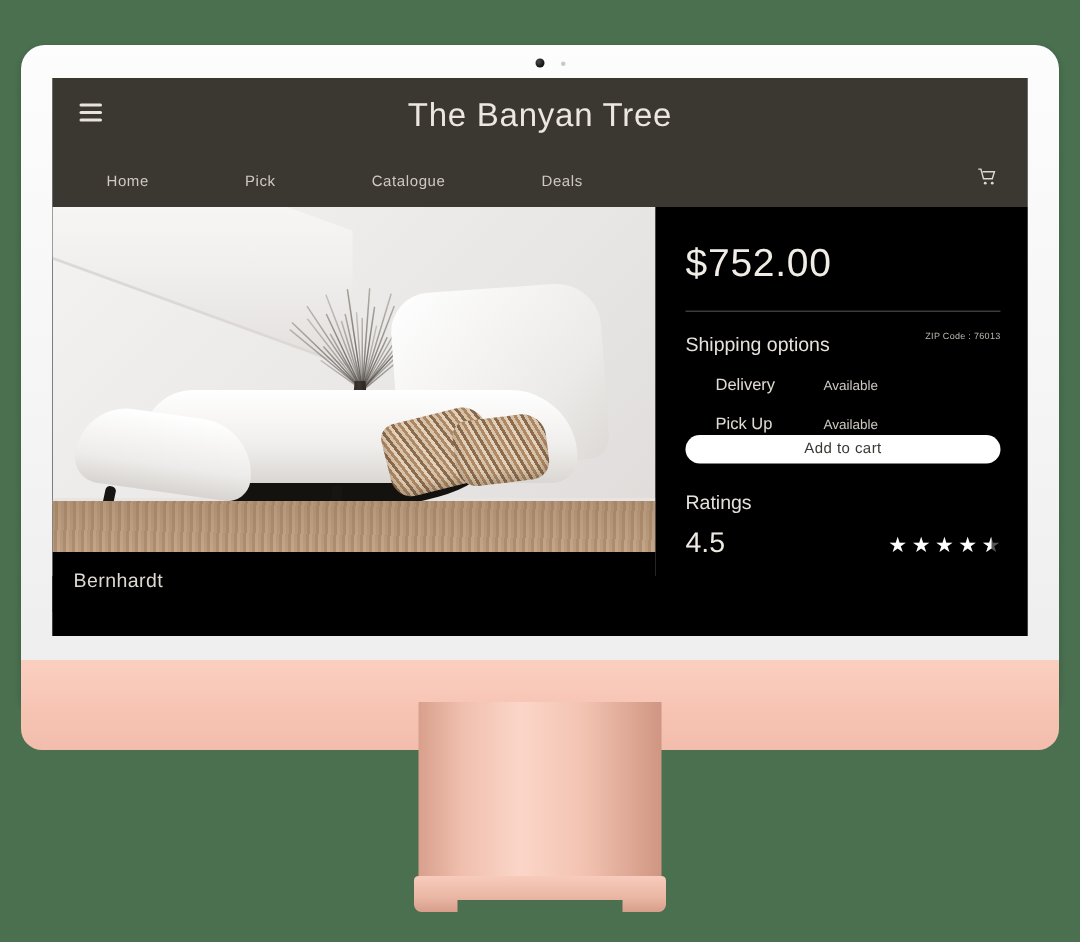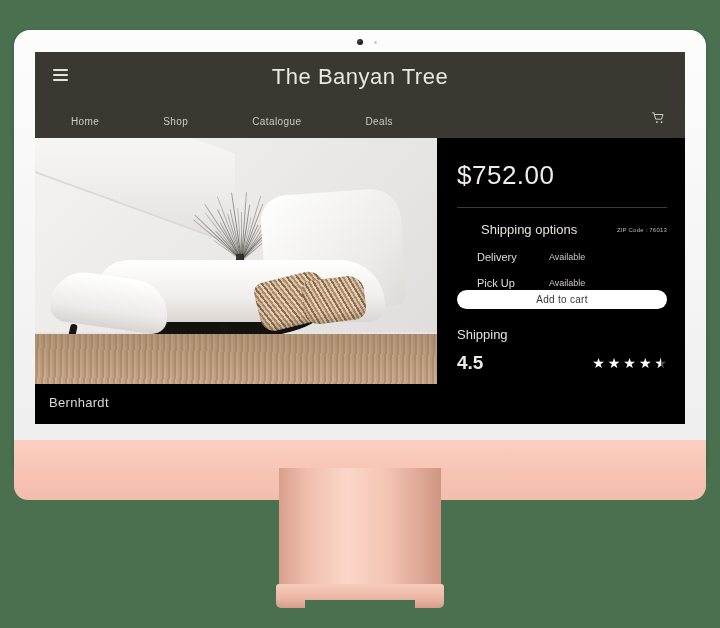--- a/index.html
+++ b/index.html
@@ -149,45 +149,45 @@
   .leg-b { left:170px; }
 
   .pillow {
     position:absolute; border-radius:10px 16px 12px 14px;
     background:repeating-linear-gradient(66deg,#b08a64 0 2px,#e3d2bd 2px 4px,#8d6c4c 4px 6px,#d8c4ab 6px 8px);
     box-shadow:inset 0 -4px 8px rgba(90,66,44,.35);
   }
   .pillow-a { left:222px; bottom:58px; width:70px; height:50px; transform:rotate(-14deg); }
   .pillow-b { left:268px; bottom:62px; width:62px; height:44px; transform:rotate(-7deg); }
 
-  #caption-strip { position:absolute; left:0; bottom:0; width:100%; height:40px; background:#000; }
+  #caption-strip { position:absolute; left:0; bottom:16px; width:100%; height:40px; background:#000; }
   #product-name { position:absolute; left:14px; top:11px; color:#ded9d1; font-size:13px; font-weight:300; letter-spacing:.3px; }
 
   
   #detail-panel { flex:1; background:#000; padding:22px 18px 0 20px; position:relative; }
   #price { color:#f0ece6; font-size:26px; font-weight:300; letter-spacing:.5px; }
   .divider { height:1px; background:#3a3a3a; margin:16px 0 14px; }
 
-  #shipping-head { display:flex; align-items:center; justify-content:space-between;margin-left:24px; }
+  #shipping-head { display:flex; align-items:flex-start; justify-content:space-between; }
   #shipping-title { color:#e6e2db; font-size:13px; font-weight:300; }
   #zip-code { color:#bdb8b1; font-size:6px; letter-spacing:.2px; }
 
   .ship-row { display:flex; align-items:center; margin-top:14px;padding-left:20px; }
   .ship-label { color:#e0dbd4; font-size:11px; font-weight:300; width:72px; }
   .ship-value { color:#cdc8c1; font-size:9px; font-weight:400; }
 
   #add-to-cart {
     width:100%; height:19px; border:none; border-radius:10px;
     background:#fff; color:#3a3733; font-size:10px; letter-spacing:.3px;
     font-family:"Liberation Sans", sans-serif; cursor:pointer;
   }
 
   #ratings-title { color:#e6e2db; font-size:13px; font-weight:300; margin-top:18px; }
   #ratings-row { display:flex; align-items:center; justify-content:space-between; margin-top:10px; }
-  #rating-value { color:#eee9e2; font-size:19px; font-weight:700; }
+  #rating-value { color:#eee9e2; font-size:19px; font-weight:400; }
   #stars { display:flex; gap:3px; }
   .star { color:#fff; font-size:14px; line-height:1; }
   .star.half { position:relative; color:#555; }
   .star.half:before {
     content:"★"; position:absolute; left:0; top:0; width:50%; overflow:hidden; color:#fff;
   }
 </style>
 </head>
 <body>
 
@@ -203,21 +203,21 @@
         <i></i>
           <i></i>
           <i></i>
       </div>
       <div id="site-title">The Banyan Tree</div>
     </div>
 
     <div id="nav-bar">
       <div id="nav-links">
         <span class="nav-link">Home</span>
-        <span class="nav-link">Shop</span>
+        <span class="nav-link">Pick</span>
         <span class="nav-link">Catalogue</span>
         <span class="nav-link">Deals</span>
       </div>
 
 
       <svg id="cart-icon" viewBox="0 0 24 24">
         <path d="M2 3h3l3 11h10l2.5-8H7" fill="none" stroke="#ddd8d0" stroke-width="1.6"></path>
         <circle cx="10" cy="19" r="1.6" fill="#ddd8d0"></circle>
         <circle cx="18" cy="19" r="1.6" fill="#ddd8d0"></circle>
       </svg>
@@ -289,21 +289,21 @@
           <span class="ship-label">Delivery</span>
           <span class="ship-value">Available</span>
         </div>
         <div class="ship-row">
           <span class="ship-label">Pick Up</span>
           <span class="ship-value">Available</span>
         </div>
 
         <button id="add-to-cart">Add to cart</button>
 
-        <div id="ratings-title">Shipping</div>
+        <div id="ratings-title">Ratings</div>
         <div id="ratings-row">
           <span id="rating-value">4.5</span>
           <span id="stars">
               <span class="star">★</span>
               <span class="star">★</span>
               <span class="star">★</span>
               <span class="star">★</span>
               <span class="star half">★</span>
             </span>
         </div>

